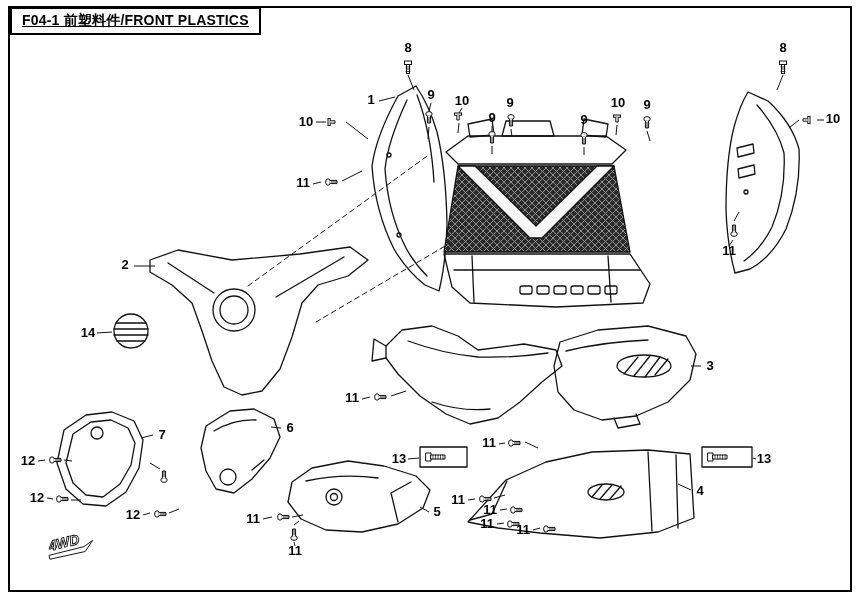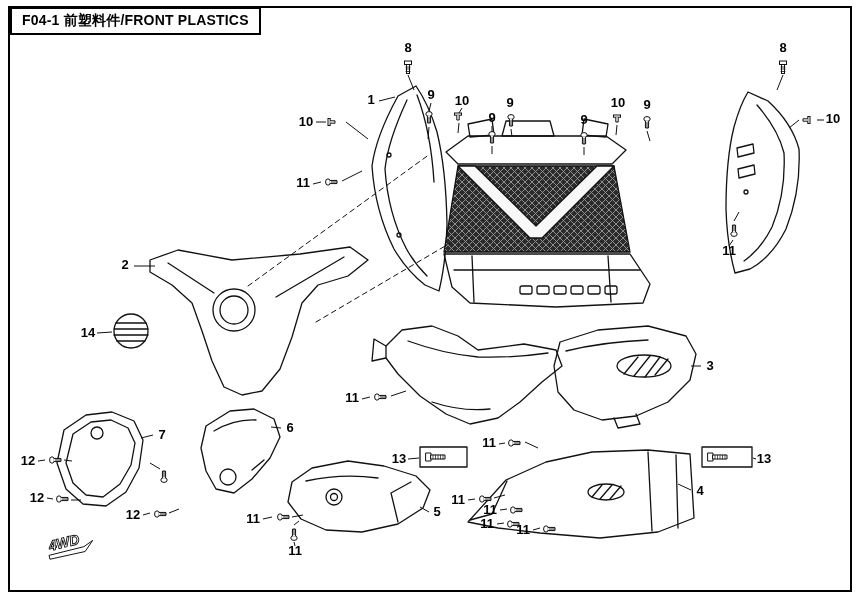--- a/index.html
+++ b/index.html
@@ -2,21 +2,21 @@
 <html><head>
 <meta charset="utf-8">
 <style>
   html,body{margin:0;padding:0;background:#fff;}
   .stage{position:relative;width:860px;height:600px;background:#fff;
          font-family:"Liberation Sans",sans-serif;overflow:hidden;}
   .frame{position:absolute;left:8px;top:6px;width:844px;height:586px;
          border:2px solid #000;box-sizing:border-box;}
   .title-box{position:absolute;left:10px;top:7px;background:#fff;border:2px solid #000;
          padding:3px 10px;font-weight:bold;font-size:14px;letter-spacing:.2px;
-         z-index:2;white-space:nowrap;}
+         z-index:2;white-space:nowrap;text-decoration:underline;}
   svg.diagram{position:absolute;left:0;top:0;z-index:1;}
   .callout{font-family:"Liberation Sans",sans-serif;font-size:13px;font-weight:bold;fill:#000;stroke:none;}
   .ln{stroke:#111;stroke-width:1;fill:none;}
 </style>
 </head>
 <body>
 
 <div class="stage">
   <div class="frame"></div>
   <div class="title-box">

